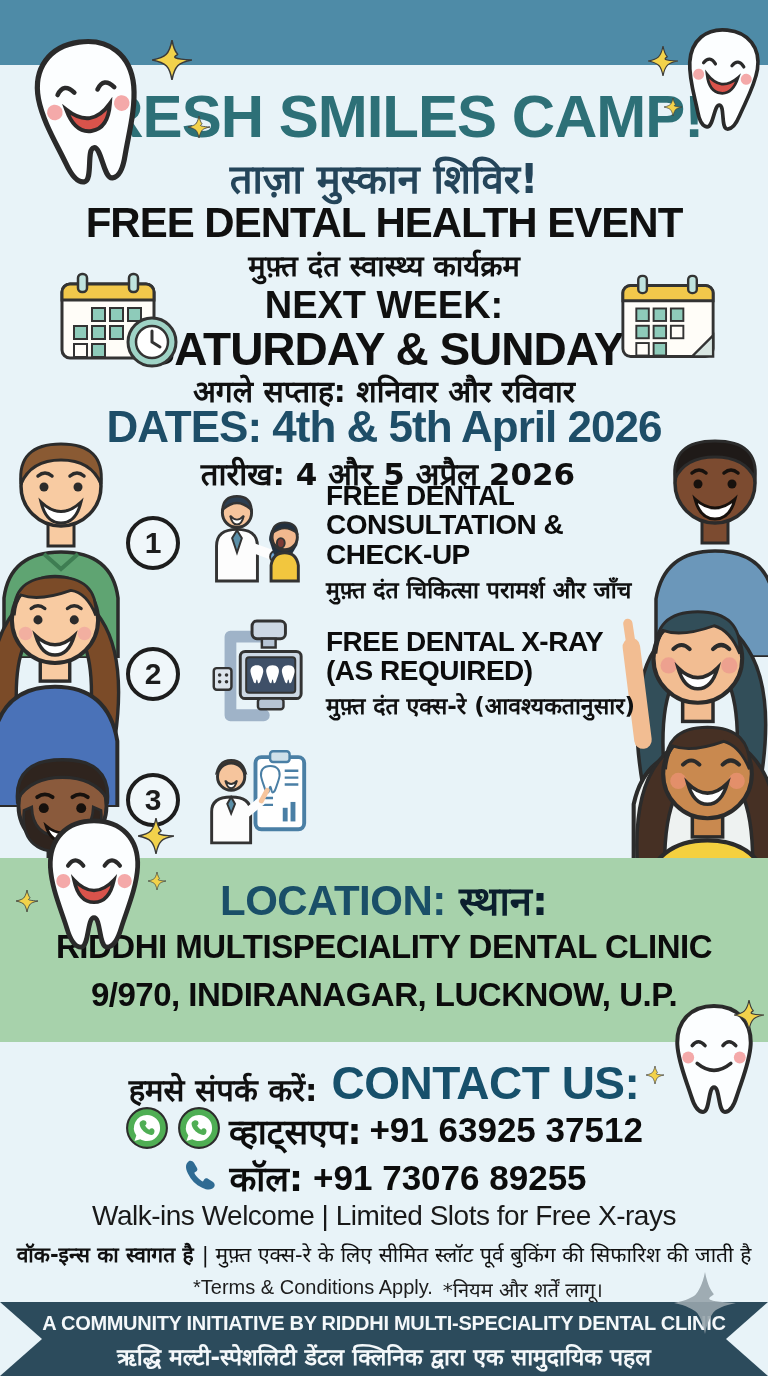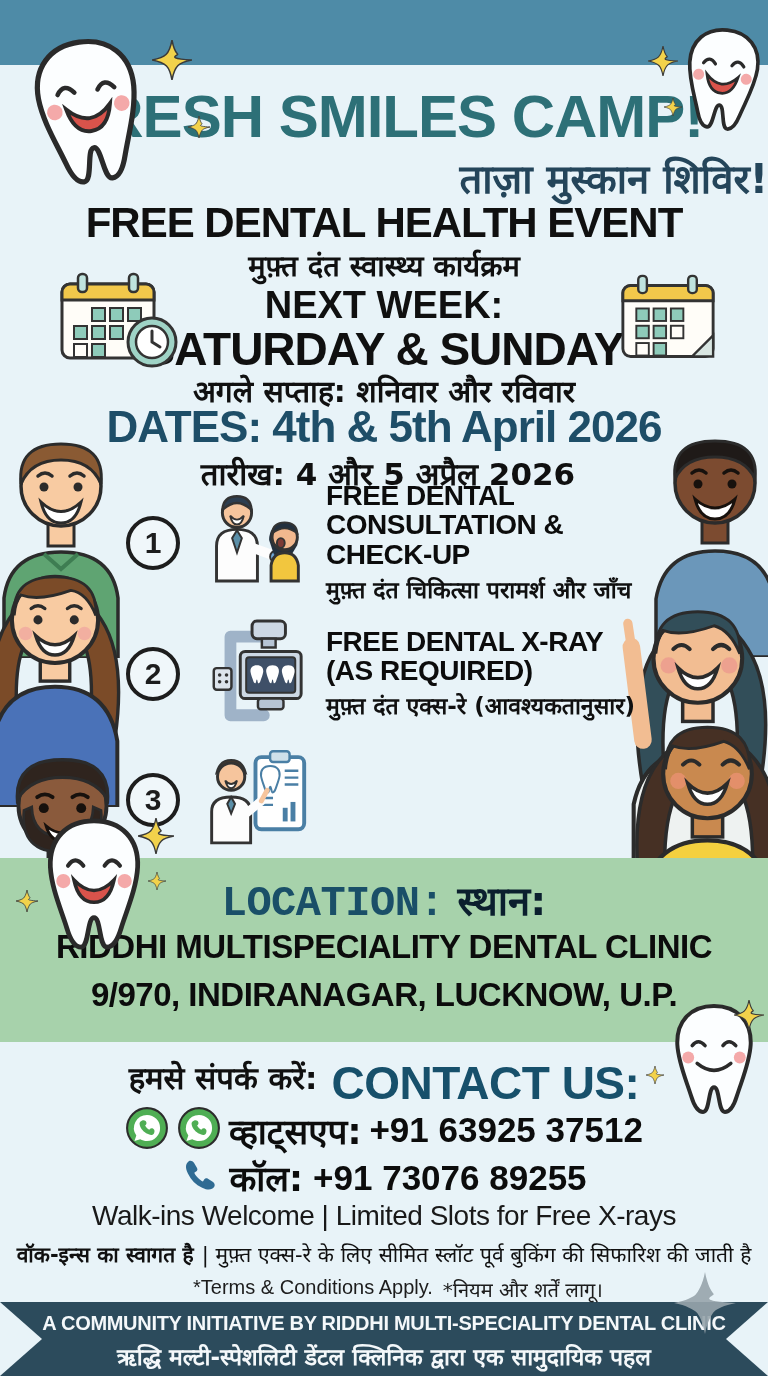--- a/index.html
+++ b/index.html
@@ -5,21 +5,21 @@
   html,body{margin:0;padding:0;background:#ffffff;}
   .poster{position:relative;width:768px;height:1376px;margin:0 auto;overflow:hidden;
           background:#e8f3f8;font-family:"DejaVu Sans",sans-serif;}
   .abs{position:absolute;}
   .ctr{left:0;right:0;text-align:center;}
   .cond{font-family:"Liberation Sans","DejaVu Sans",sans-serif;font-weight:700;}
   .hi{font-family:"DejaVu Sans",sans-serif;font-weight:700;}
 
   .top-band{left:0;top:0;width:768px;height:65px;background:#4e8ba7;z-index:1;}
   .title{top:82px;font-size:60px;letter-spacing:-1px;color:#2d7077;z-index:5;}
-  .title-hi{top:150px;font-size:40px;color:#24455a;z-index:5;text-align:right;}
+  .title-hi{top:150px;font-size:40px;color:#24455a;z-index:5;}
   .subtitle{top:199px;font-size:42px;letter-spacing:-1px;color:#101010;z-index:5;}
   .subtitle-hi{top:245px;font-size:29px;color:#101010;z-index:5;}
   .nextweek{top:284px;font-size:38px;color:#101010;z-index:5;}
   .days{top:322px;font-size:46px;letter-spacing:-1px;color:#101010;z-index:5;}
   .week-hi{top:370px;font-size:30px;color:#101010;z-index:5;}
   .dates{top:402px;font-size:44px;letter-spacing:-1px;color:#1e4e68;z-index:5;}
   .dates-hi{top:452px;font-size:31px;color:#101010;z-index:5;padding-left:8px;}
 
   .services{left:126px;top:476px;width:548px;z-index:5;}
   .svc-row{display:flex;align-items:center;}
@@ -29,26 +29,26 @@
   .num{flex:0 0 auto;width:46px;height:46px;border:4px solid #1d1d1d;border-radius:50%;
        display:flex;align-items:center;justify-content:center;
        font:700 30px "Liberation Sans",sans-serif;color:#1d1d1d;margin-right:16px;background:rgba(255,255,255,.35);}
   .svc-icon{flex:0 0 auto;width:118px;display:flex;justify-content:center;}
   .svc-text{margin-left:12px;width:290px;}
   .svc-title{font:700 28px "Liberation Sans",sans-serif;letter-spacing:-.5px;line-height:1.05;color:#0c0c0c;}
   .svc-hi{font-weight:700;font-size:23px;color:#101010;margin-top:4px;white-space:nowrap;}
 
   .green-band{left:0;top:858px;width:768px;height:184px;background:#a7d2ab;z-index:3;}
   .loc-label{top:872px;font-size:42px;z-index:5;}
-  .loc-label .en{color:#1a4f68;font-family:Liberation Mono, monospace;font-weight:700;letter-spacing:-.5px;}
+  .loc-label .en{color:#1a4f68;font-family:Liberation Sans, sans-serif;font-weight:700;letter-spacing:-.5px;}
   .loc-label .dev{color:#0b1f2e;font-weight:700;font-size:40px;}
   .clinic{top:928px;font-size:33px;letter-spacing:-.5px;color:#0c0c0c;z-index:5;}
   .address{top:976px;font-size:33px;letter-spacing:-.5px;color:#0c0c0c;z-index:5;}
 
-  .contact-label{top:1056px;display:flex;justify-content:center;align-items:flex-start;gap:14px;z-index:5;}
+  .contact-label{top:1056px;display:flex;justify-content:center;align-items:flex-end;gap:14px;z-index:5;}
   .contact-label .dev{font-weight:700;font-size:31px;color:#101010;}
   .contact-label .en{font:700 46px "Liberation Sans",sans-serif;letter-spacing:-.5px;color:#17506b;}
   .wa-row{top:1106px;display:flex;justify-content:center;align-items:center;gap:8px;z-index:5;}
   .call-row{top:1154px;display:flex;justify-content:center;align-items:center;gap:10px;z-index:5;}
   .c-label,.c-num{font-weight:700;font-size:35px;color:#0c0c0c;}
   .walkins{top:1200px;font:400 28px "Liberation Sans",sans-serif;letter-spacing:-.5px;color:#191919;z-index:5;}
   .walkins-hi{top:1240px;display:flex;justify-content:center;gap:8px;font-size:21px;color:#101010;z-index:5;}
   .walkins-hi .b{font-weight:700;}
   .terms{top:1276px;display:flex;justify-content:center;gap:10px;z-index:5;}
   .terms .en{font:400 20px "Liberation Sans",sans-serif;color:#1c1c1c;margin-left:28px;}

